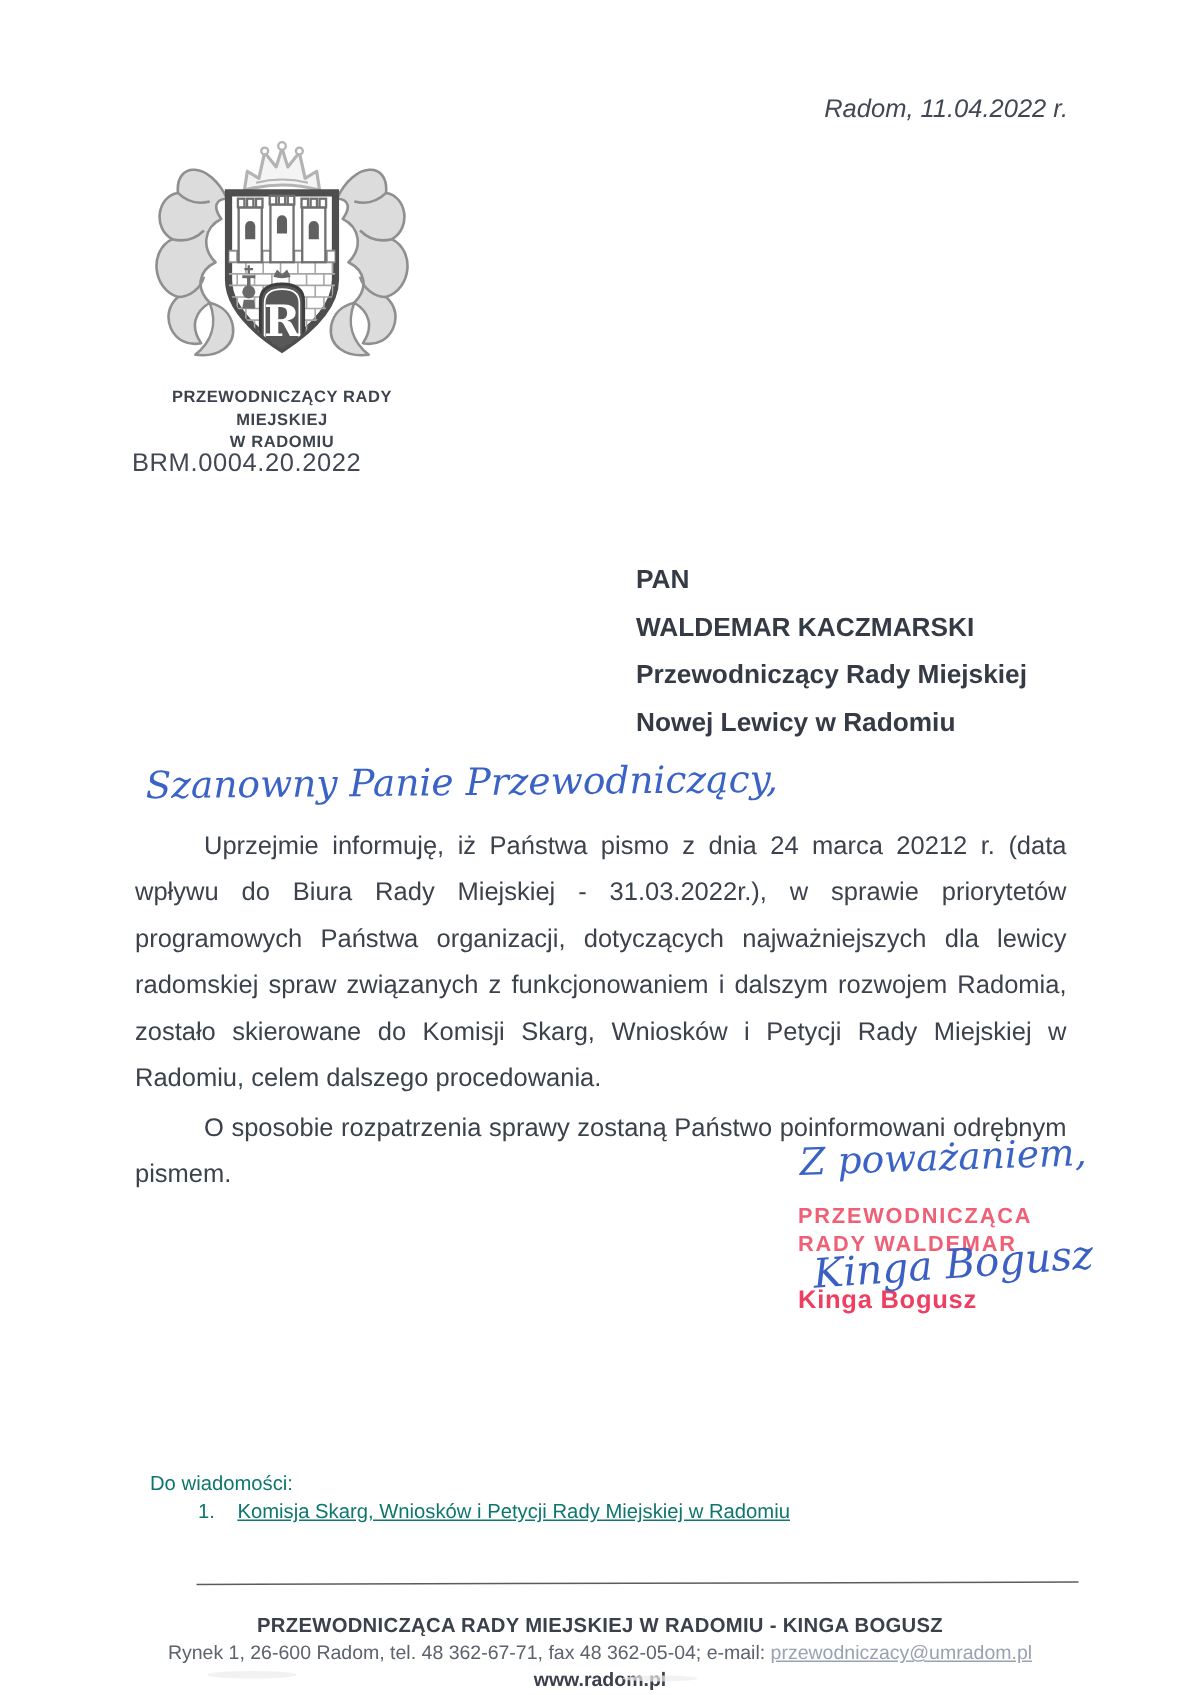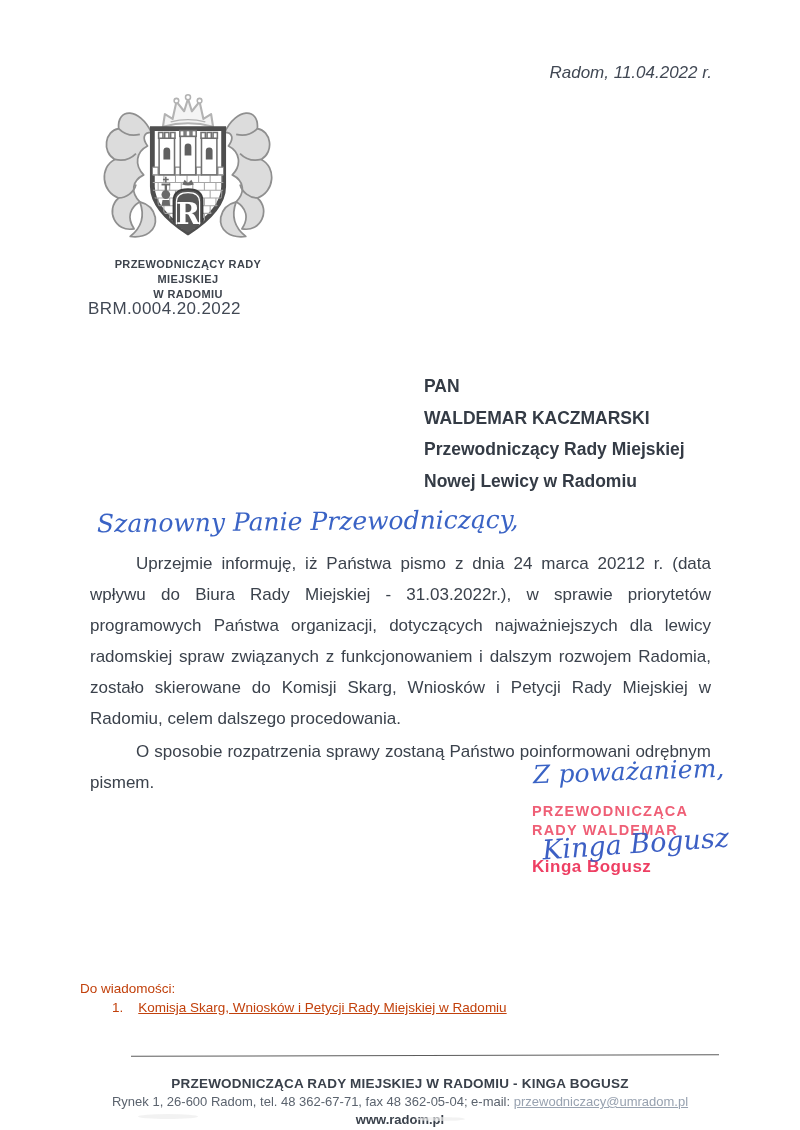--- a/index.html
+++ b/index.html
@@ -34,21 +34,21 @@
   .body-text{left:88px;top:546px;width:625px;font-size:17px;line-height:31px;color:#3b424c;text-align:justify;}
   .body-text p{margin:2px;text-indent:46px;}
 
   .closing{left:533px;top:757px;font-size:25px;transform:rotate(-2deg);}
 
   .stamp{left:532px;top:802px;width:164px;}
   .stamp-title{font-size:14.5px;font-weight:bold;color:#ef5f76;letter-spacing:1.2px;line-height:19px;}
   .stamp-signature{position:absolute;left:10px;top:26px;font-size:27px;color:#3c5fc4;transform:rotate(-4deg);}
   .stamp-name{margin-top:17px;font-size:17px;font-weight:bold;color:#ee3f63;letter-spacing:.5px;}
 
-  .cc-block{left:80px;top:981px;font-size:13.5px;color:#c2410c;}
+  .cc-block{left:100px;top:981px;font-size:13.5px;color:#0f766e;}
   .cc-item{margin-top:4px;padding-left:32px;text-decoration:underline;}
   .cc-number{display:inline-block;margin-right:15px;}
 
   .footer{left:0;top:1055px;width:800px;text-align:center;color:#3a414b;}
   .footer-rule{margin-left:131px;width:588px;border-top:1.6px solid #5c5c5c;transform:rotate(-.15deg);}
   .footer-line1{margin-top:20px;font-size:13.5px;font-weight:bold;letter-spacing:.2px;}
   .footer-line2{margin-top:3px;font-size:13px;color:#5b636e;}
   .footer-email{color:#98a2b0;text-decoration:underline;}
   .footer-line3{margin-top:3px;font-size:13px;font-weight:bold;}
 

